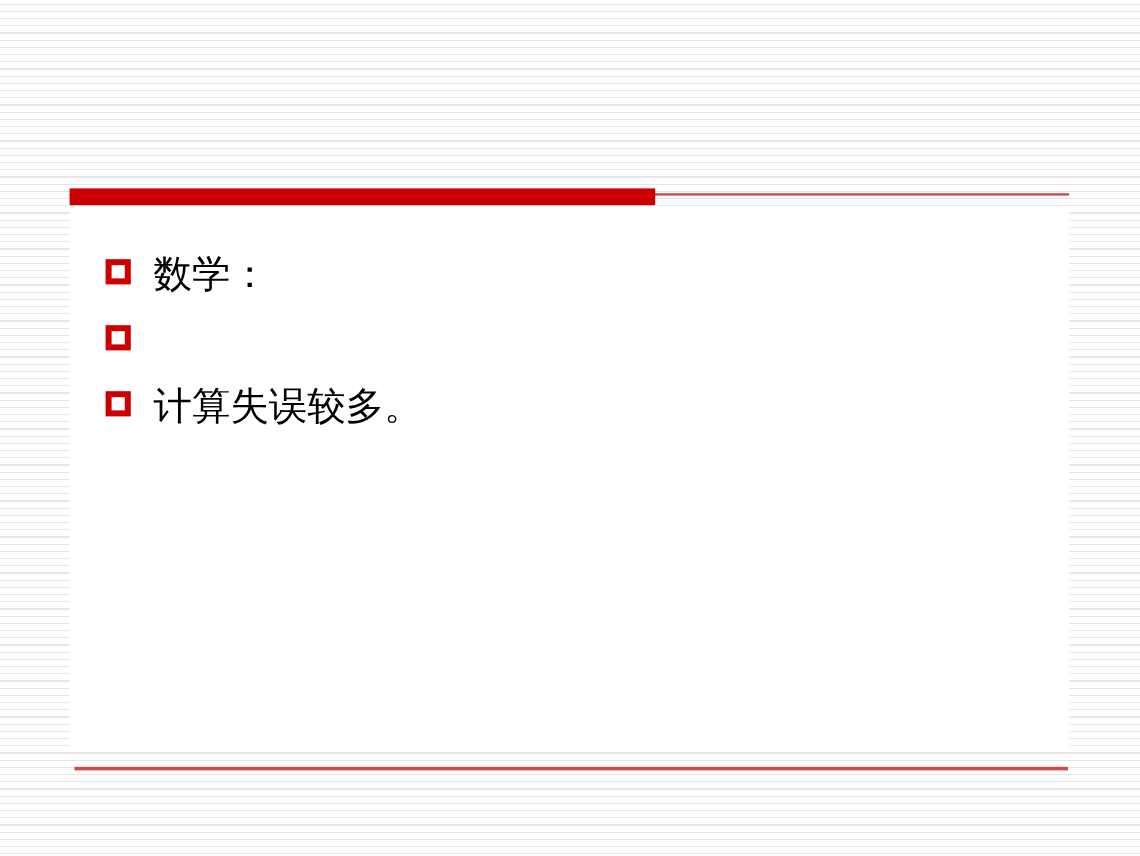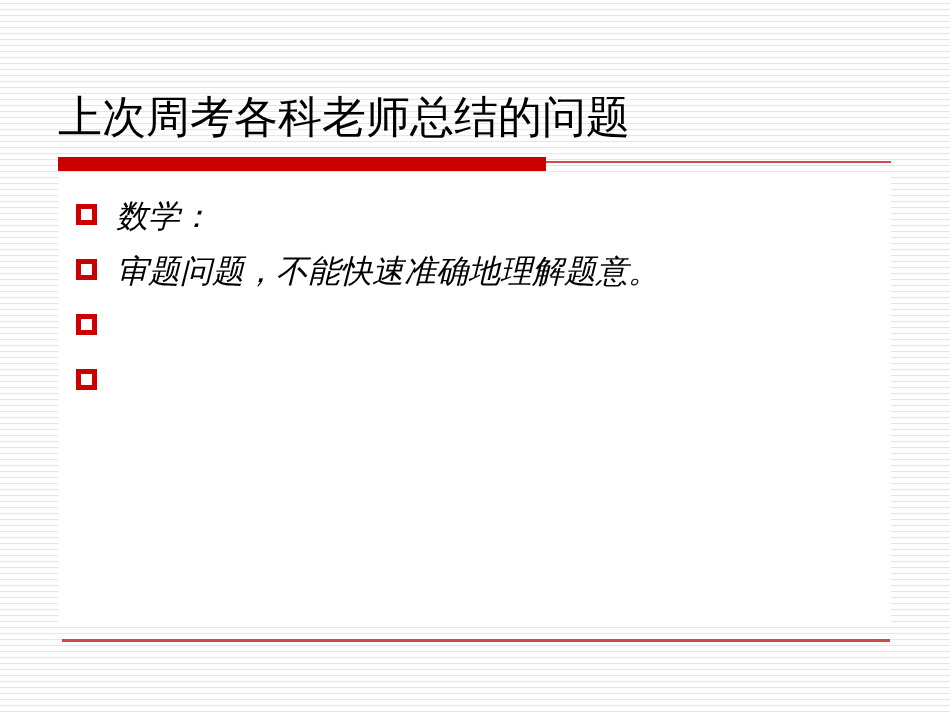--- a/index.html
+++ b/index.html
@@ -84,24 +84,23 @@
     width: 833px;
     height: 449px;
     background: #ffffff;
   }
 
   .bullet-list {
     position: absolute;
     left: 14px;
     top: 10px;
     width: 810px;
-    margin: 4px;
+    margin: 16px;
     padding: 0;
     list-style: none;
-    font-style: italic;
   }
   .bullet-item {
     display: flex;
     align-items: flex-start;
     height: 55px;
   }
   .bullet-marker {
     flex: 0 0 auto;
     width: 21px;
     height: 21px;
@@ -128,48 +127,42 @@
     width: 828px;
     height: 3px;
     background: #cc4b4b;
   }
 </style>
 </head>
 <body>
 
 <div class="slide">
 
-  <div class="title-block">
-    <div class="title-text">上次周考各科老师总结的问题</div>
-  </div>
 
   <div class="divider">
     <div class="divider-thin"></div>
     <div class="divider-thick"></div>
   </div>
 
   <div class="content-box">
     <ul class="bullet-list">
 
       <li class="bullet-item">
         <span class="bullet-marker"></span>
         <span class="bullet-text">数学：</span>
       </li>
 
-      <li class="bullet-item">
-        <span class="bullet-marker"></span>
-        <span class="bullet-text">审题问题，不能快速准确地理解题意。</span>
-      </li>
 
       <li class="bullet-item">
         <span class="bullet-marker"></span>
       </li>
 
       <li class="bullet-item">
         <span class="bullet-marker"></span>
+        <span class="bullet-text">计算失误较多。</span>
       </li>
 
     </ul>
   </div>
 
   <div class="bottom-rule"></div>
 
 </div>
 
 </body></html>

